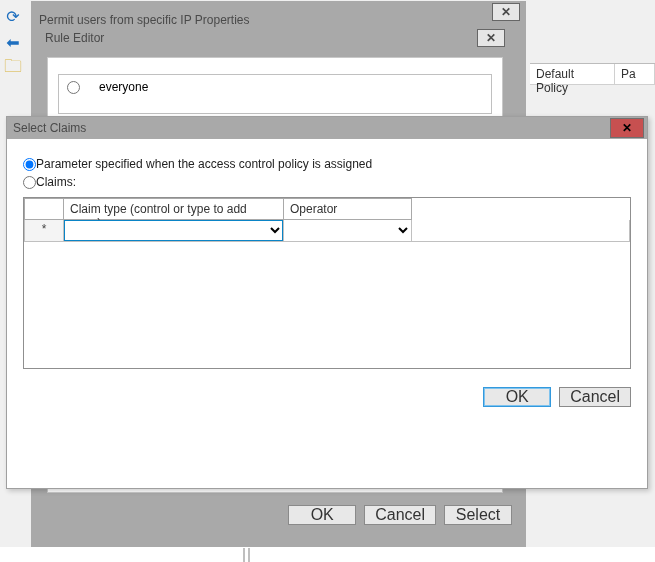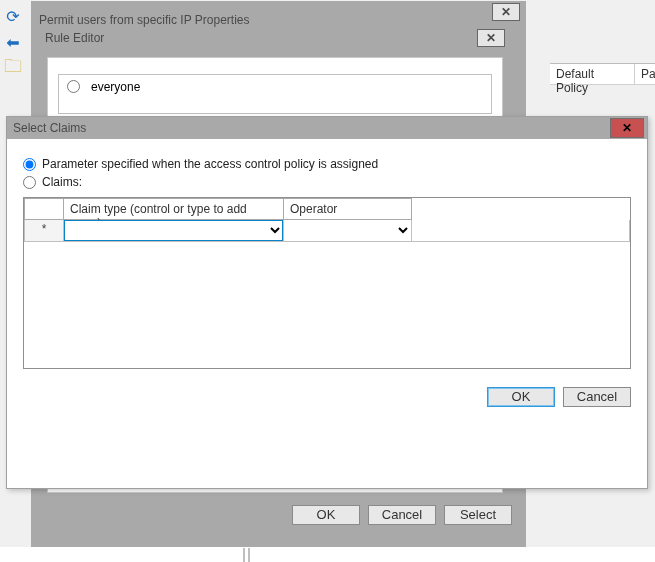--- a/index.html
+++ b/index.html
@@ -2,65 +2,65 @@
 <html><head>
 <meta charset="utf-8">
 <style>
   * { box-sizing: border-box; font-family: "Segoe UI", Tahoma, sans-serif; }
   body { margin: 0; width: 655px; height: 562px; background: #fff; position: relative; overflow: hidden; font-size: 12px; }
 
   
   .far-bg { position: absolute; left: 0; top: 0; right: 0; height: 547px; background: #f0f0f0; }
 
   
-  .right-list { position: absolute; left: 550px; top: 63px; right: 0; background: #fff; border-top: 1px solid #bcbcbc; }
+  .right-list { position: absolute; left: 530px; top: 63px; right: 0; background: #fff; border-top: 1px solid #bcbcbc; }
   .right-header { display:flex; background:#fff; border-bottom:1px solid #d0d0d0; height:21px; }
   .rh-col { padding: 3px 6px; border-right: 1px solid #d0d0d0; color:#333; }
   .rh-col.c1 { width: 85px; flex-shrink:0; }
   .rh-col.c2 { flex:1; }
   .right-row { display:flex; border-bottom:1px dotted #eee; height:18px; }
   .rr-col { padding: 1px 6px; color:#333; }
   .rr-col.c1 { width:85px; }
 
   
   .tb { position:absolute; left:3px; top:6px; display:flex; flex-direction:column; gap:6px; }
   .tb-row { display:flex; gap:4px; }
   .tb-ico { width:20px; height:20px; display:flex; align-items:center; justify-content:center; color:#1e6fbf; font-size:16px; }
   .tb-ico.folder { color:#d8b23a; font-size:18px; }
 
   
   .props-win { position:absolute; left:31px; top:1px; width:495px; height:546px; background:#a9a9a9; }
   .props-title { position:relative; height:25px; background:#a9a9a9; color:#4a4a4a; padding:12px 8px; font-size:12px; }
   .props-close { position:absolute; right:6px; top:2px; width:28px; height:18px; background:#e6e6e6; border:1px solid #666; display:flex; align-items:center; justify-content:center; font-weight:bold; font-size:12px; cursor:pointer; }
   .props-body { position:absolute; left:8px; top:504px; right:8px; }
-  .btn { display:inline-block; min-width:68px; height:20px; line-height:18px; text-align:center; border:1px solid #8a8a8a; background:#e8e8e8; color:#333; font-size:13px; padding:0 10px; cursor:pointer; }
+  .btn { display:inline-block; min-width:68px; height:20px; line-height:18px; text-align:center; border:1px solid #8a8a8a; background:#e8e8e8; color:#333; font-size:16px; padding:0 10px; cursor:pointer; }
   .btn.disabled { color:#a9a9a9; border-color:#bcbcbc; cursor:default; }
   .props-btnrow { text-align:right; display:flex; gap:8px; justify-content:flex-end; padding-right:6px; }
 
   
   .rule-win { position:absolute; left:37px; top:27px; width:476px; height:476px; background:#a9a9a9; }
   .rule-title { position:relative; height:25px; color:#4a4a4a; padding:4px 8px; font-size:12px; }
   .rule-close { position:absolute; right:8px; top:2px; width:28px; height:18px; background:#e6e6e6; border:1px solid #666; display:flex; align-items:center; justify-content:center; font-weight:bold; font-size:12px; cursor:pointer; }
   .rule-body { position:absolute; left:10px; top:30px; right:10px; bottom:10px; background:#fff; border:1px solid #c8c8c8; padding:10px; }
   .rule-permit-lbl { color:#333; font-size:12px; }
   .rule-list { margin-top:6px; border:1px solid #c0c0c0; height:40px; padding:5px 8px; background:#fff; }
-  .radio { display:inline-flex; align-items:flex-start; gap:11px; }
+  .radio { display:inline-flex; align-items:center; gap:19px; }
   .radio input { margin:0; }
   .rule-bottom { position:absolute; left:10px; right:10px; bottom:10px; display:flex; gap:8px; justify-content:flex-end; }
 
   
   .rule-textarea { position:absolute; left:18px; bottom:36px; right:18px; height:36px; border:1px solid #b8b8b8; background:#fff; }
 
   
   .claims-win { position:absolute; left:6px; top:116px; width:642px; height:373px; background:#fff; border:1px solid #9f9f9f; box-shadow: 2px 2px 5px rgba(0,0,0,.2); }
   .claims-titlebar { height:22px; background:#a9a9a9; color:#4a4a4a; display:flex; align-items:center; padding:0 6px; position:relative; font-size:12px; }
   .claims-close { position:absolute; right:4px; top:2px; width:32px; height:18px; background:#c75050; display:flex; align-items:center; justify-content:center; color:#000; font-weight:bold; font-size:12px; cursor:pointer; outline:1px solid #6f6f6f; }
   .claims-body { padding:14px 16px 10px 16px; }
 
-  .opt-row { display:flex; align-items:center; gap:6px; margin:4px 0; color:#222; }
+  .opt-row { display:flex; align-items:center; margin:4px 0; color:#222; }
   .opt-row input[type=radio] { margin:0; }
 
   .grid-wrap { margin-top:8px; border:1px solid #8f8f8f; height:172px; background:#fff; }
   .grid-head { display:flex; height:22px; background:#fff; }
   .gh { border:1px solid #a9a9a9; border-left:none; padding:3px 6px; color:#333; background:#fff; }
   .gh:first-child { border-left:1px solid #a9a9a9; }
   .gh.c0 { width:40px; }
   .gh.c1 { width:220px; }
   .gh.c2 { width:128px; }
   .gh.c3 { flex:1; }

